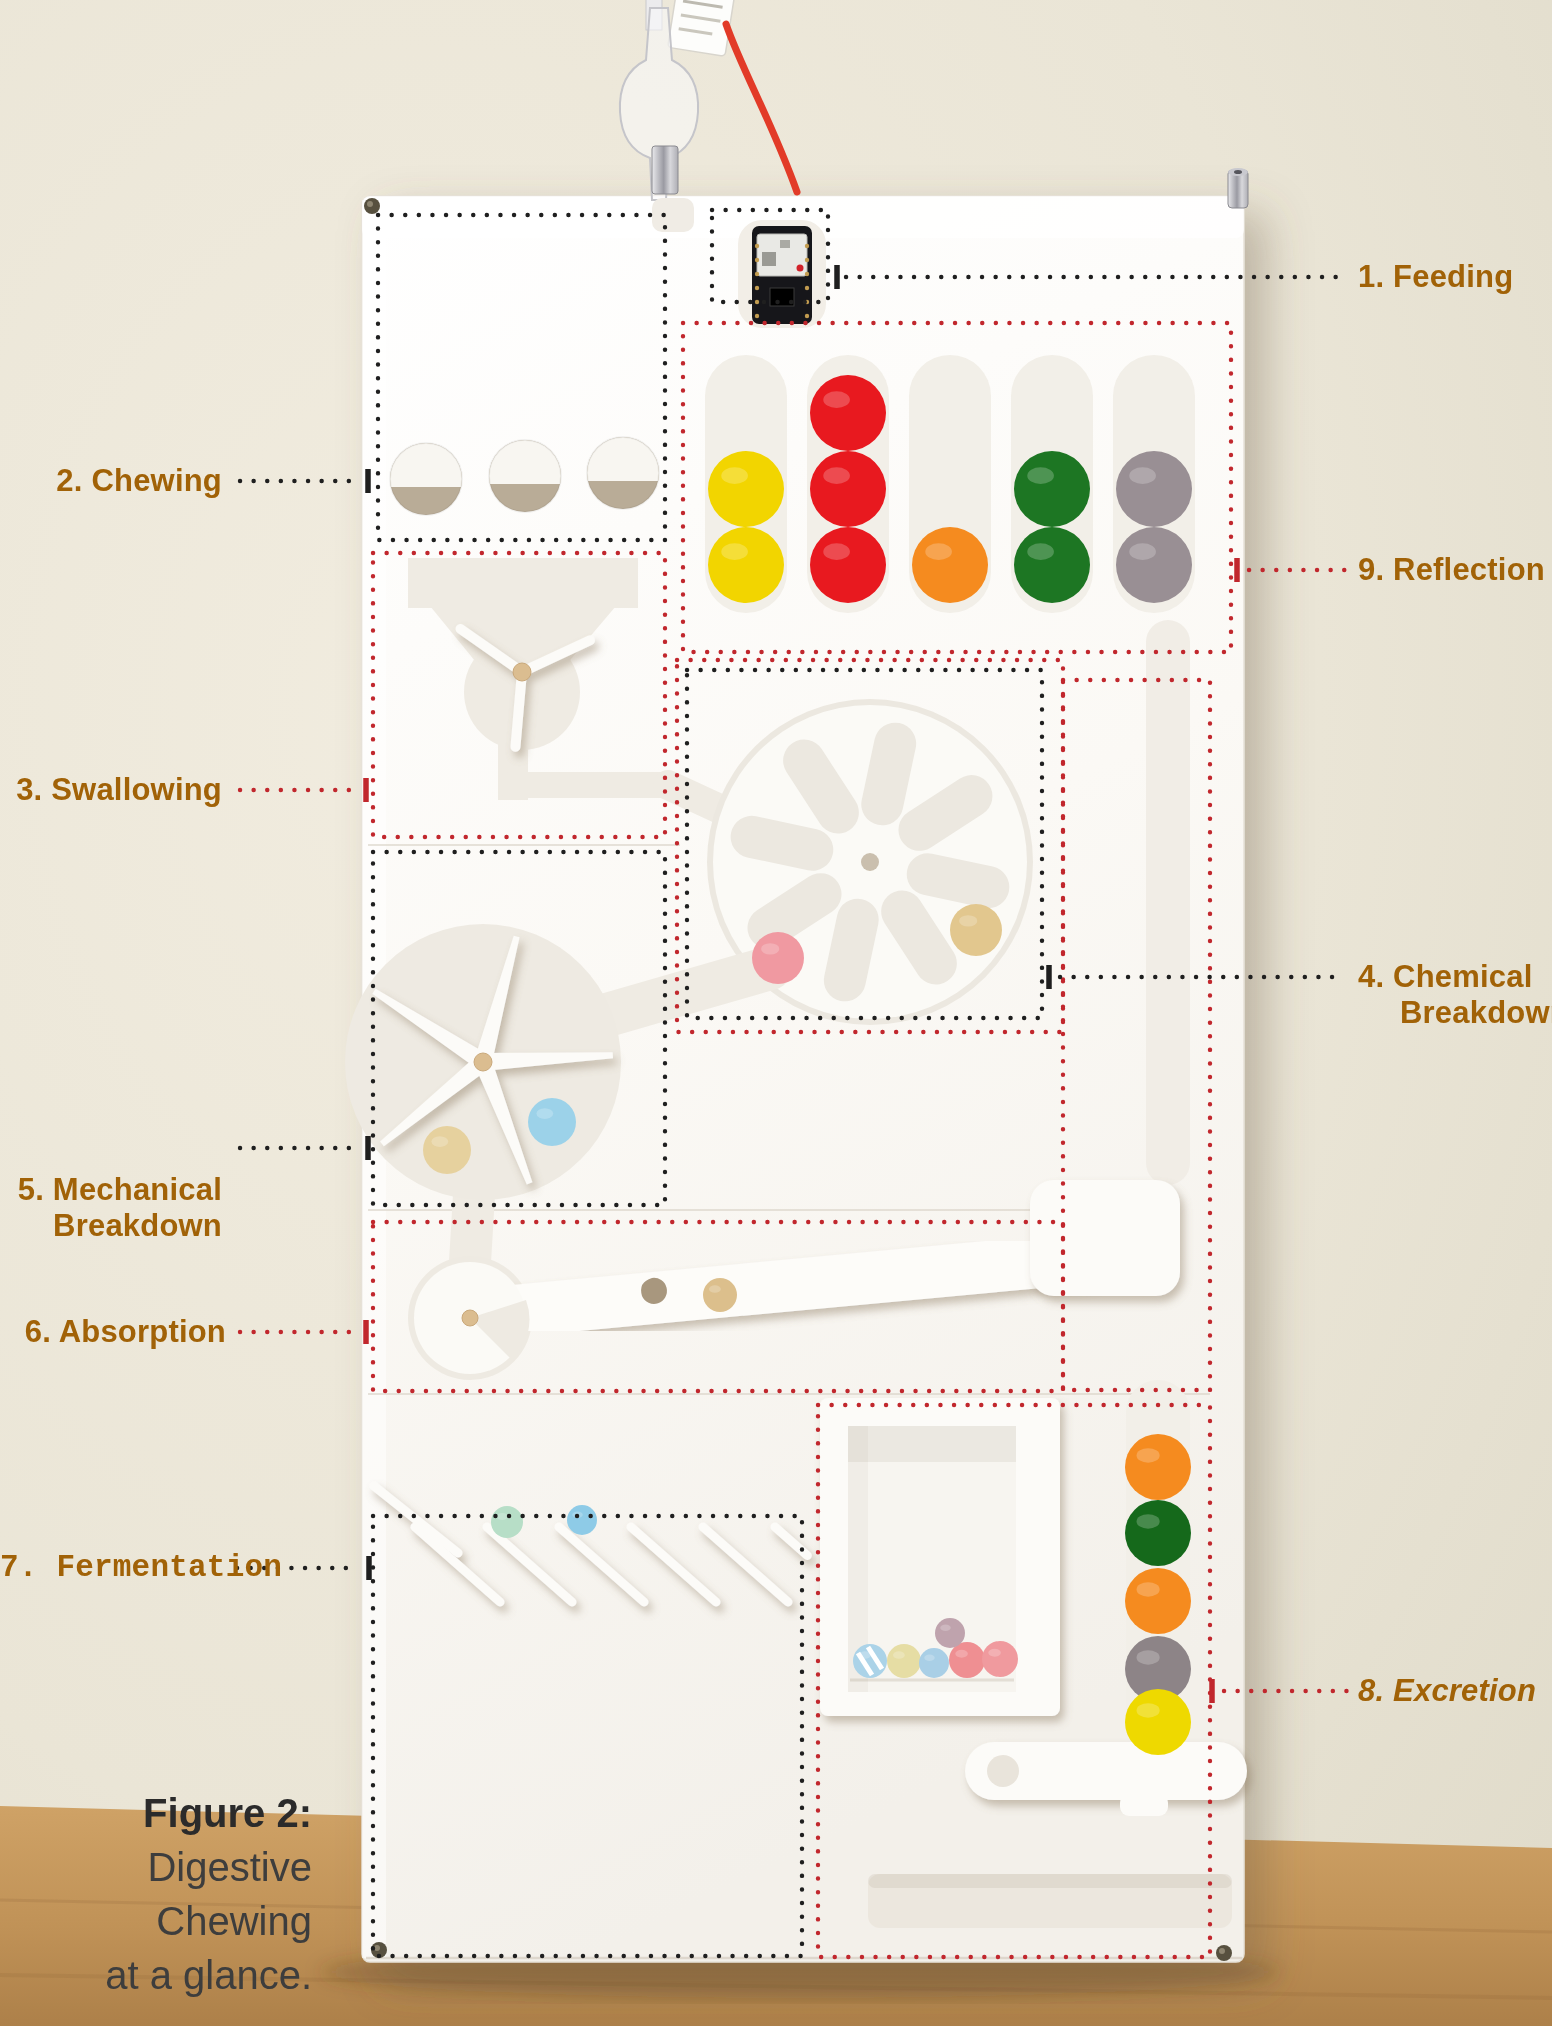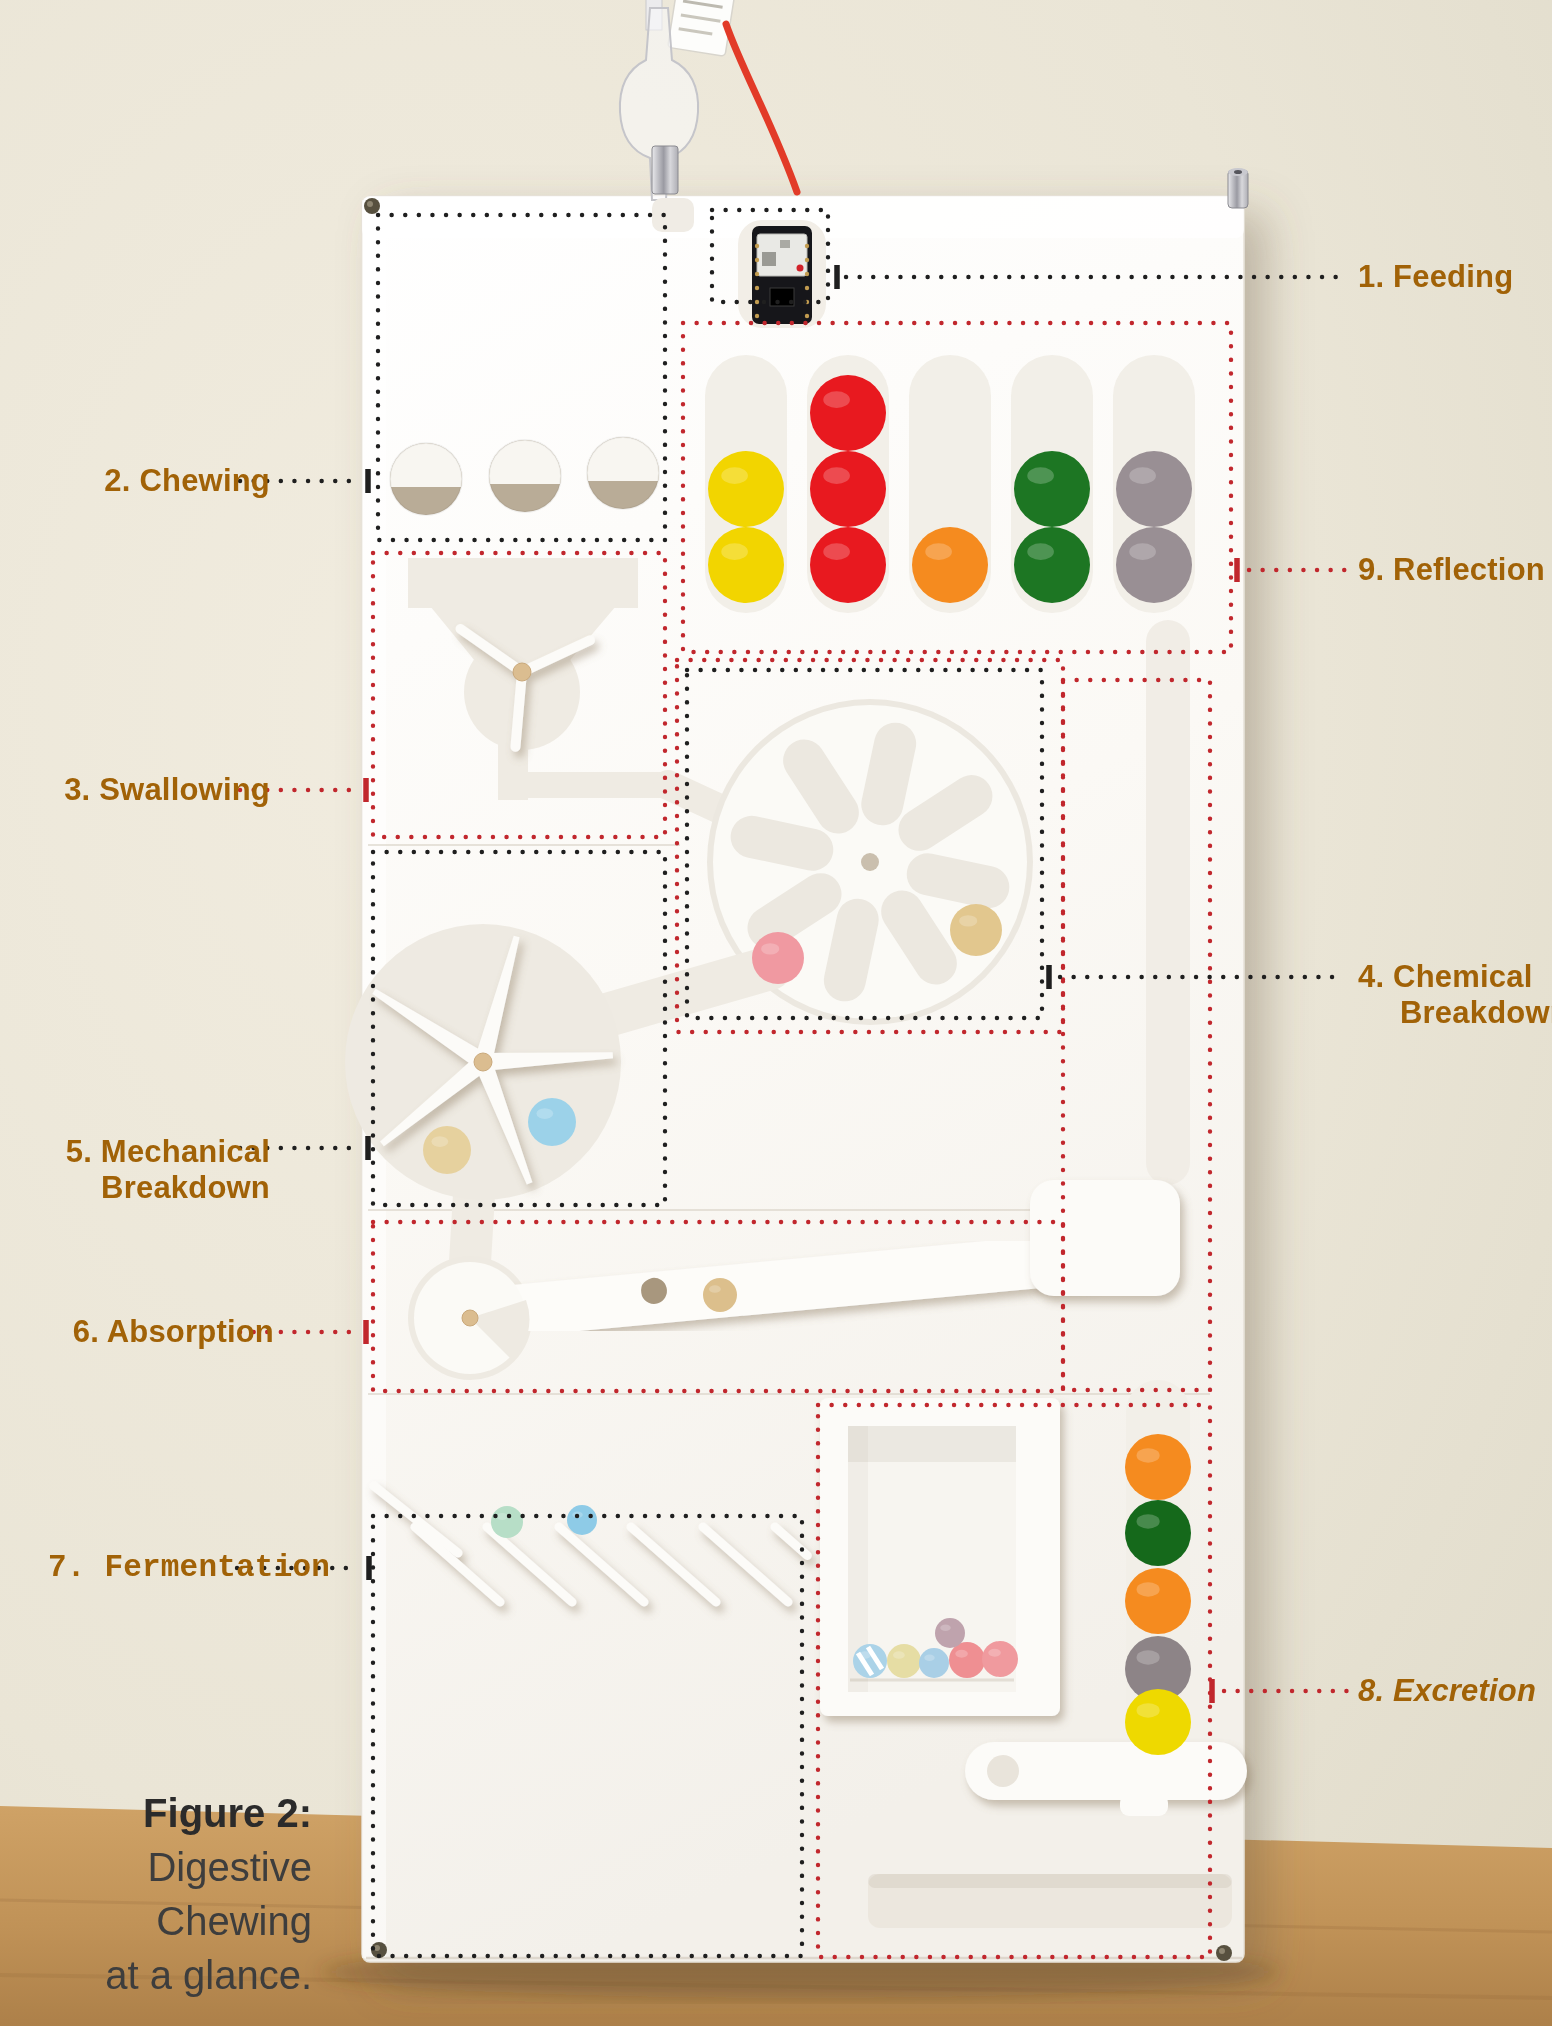--- a/index.html
+++ b/index.html
@@ -2,21 +2,21 @@
 <html><head>
 <meta charset="utf-8">
 <style>
   html,body{margin:0;padding:0;background:#dedacb;}
   #stage{position:relative;width:1552px;height:2026px;overflow:hidden;
          font-family:"Liberation Sans",sans-serif;background:#eae5d8;}
   #scene{position:absolute;left:0;top:0;}
   .anno-label{position:absolute;font-weight:700;font-size:31px;line-height:36px;
               color:#a16207;letter-spacing:0.2px;white-space:nowrap;}
   .anno-label span{display:block;}
-  .anno-left{text-align:right;width:222px;left:0;padding-left:48px;}
+  .anno-left{text-align:right;width:222px;left:0;}
   .indent{margin-left:42px;}
   #caption{position:absolute;left:30px;top:1786px;width:282px;text-align:right;
            font-size:40px;line-height:54px;color:#3d3d3d;}
   #caption .cap-title{font-weight:700;color:#2b2b2b;}
 </style>
 </head>
 <body>
 
 <div id="stage">
 
@@ -361,21 +361,21 @@
       </g>
 </svg>
 
 <div class="anno-label" style="left:1358px;top:259px;">1. Feeding</div>
 <div class="anno-label anno-left" style="top:463px;">2. Chewing</div>
 <div class="anno-label anno-left" style="top:772px;">3. Swallowing</div>
 <div class="anno-label" style="left:1358px;top:959px;">
   <span>4. Chemical</span>
   <span class="indent">Breakdown</span>
 </div>
-<div class="anno-label anno-left" style="top:1134px;">
+<div class="anno-label anno-left" style="top:1172px;">
   <span>5. Mechanical</span>
   <span>Breakdown</span>
 </div>
 <div class="anno-label anno-left" style="width:226px;top:1314px;">6. Absorption</div>
 <div class="anno-label anno-left" style="top:1550px;font-family:Liberation Mono, monospace;">7. Fermentation</div>
 <div class="anno-label" style="left:1358px;top:1673px;font-style:italic;">8. Excretion</div>
 <div class="anno-label" style="left:1358px;top:552px;">9. Reflection</div>
 
 <div id="caption">
   <span class="cap-title">Figure 2:</span><br>

